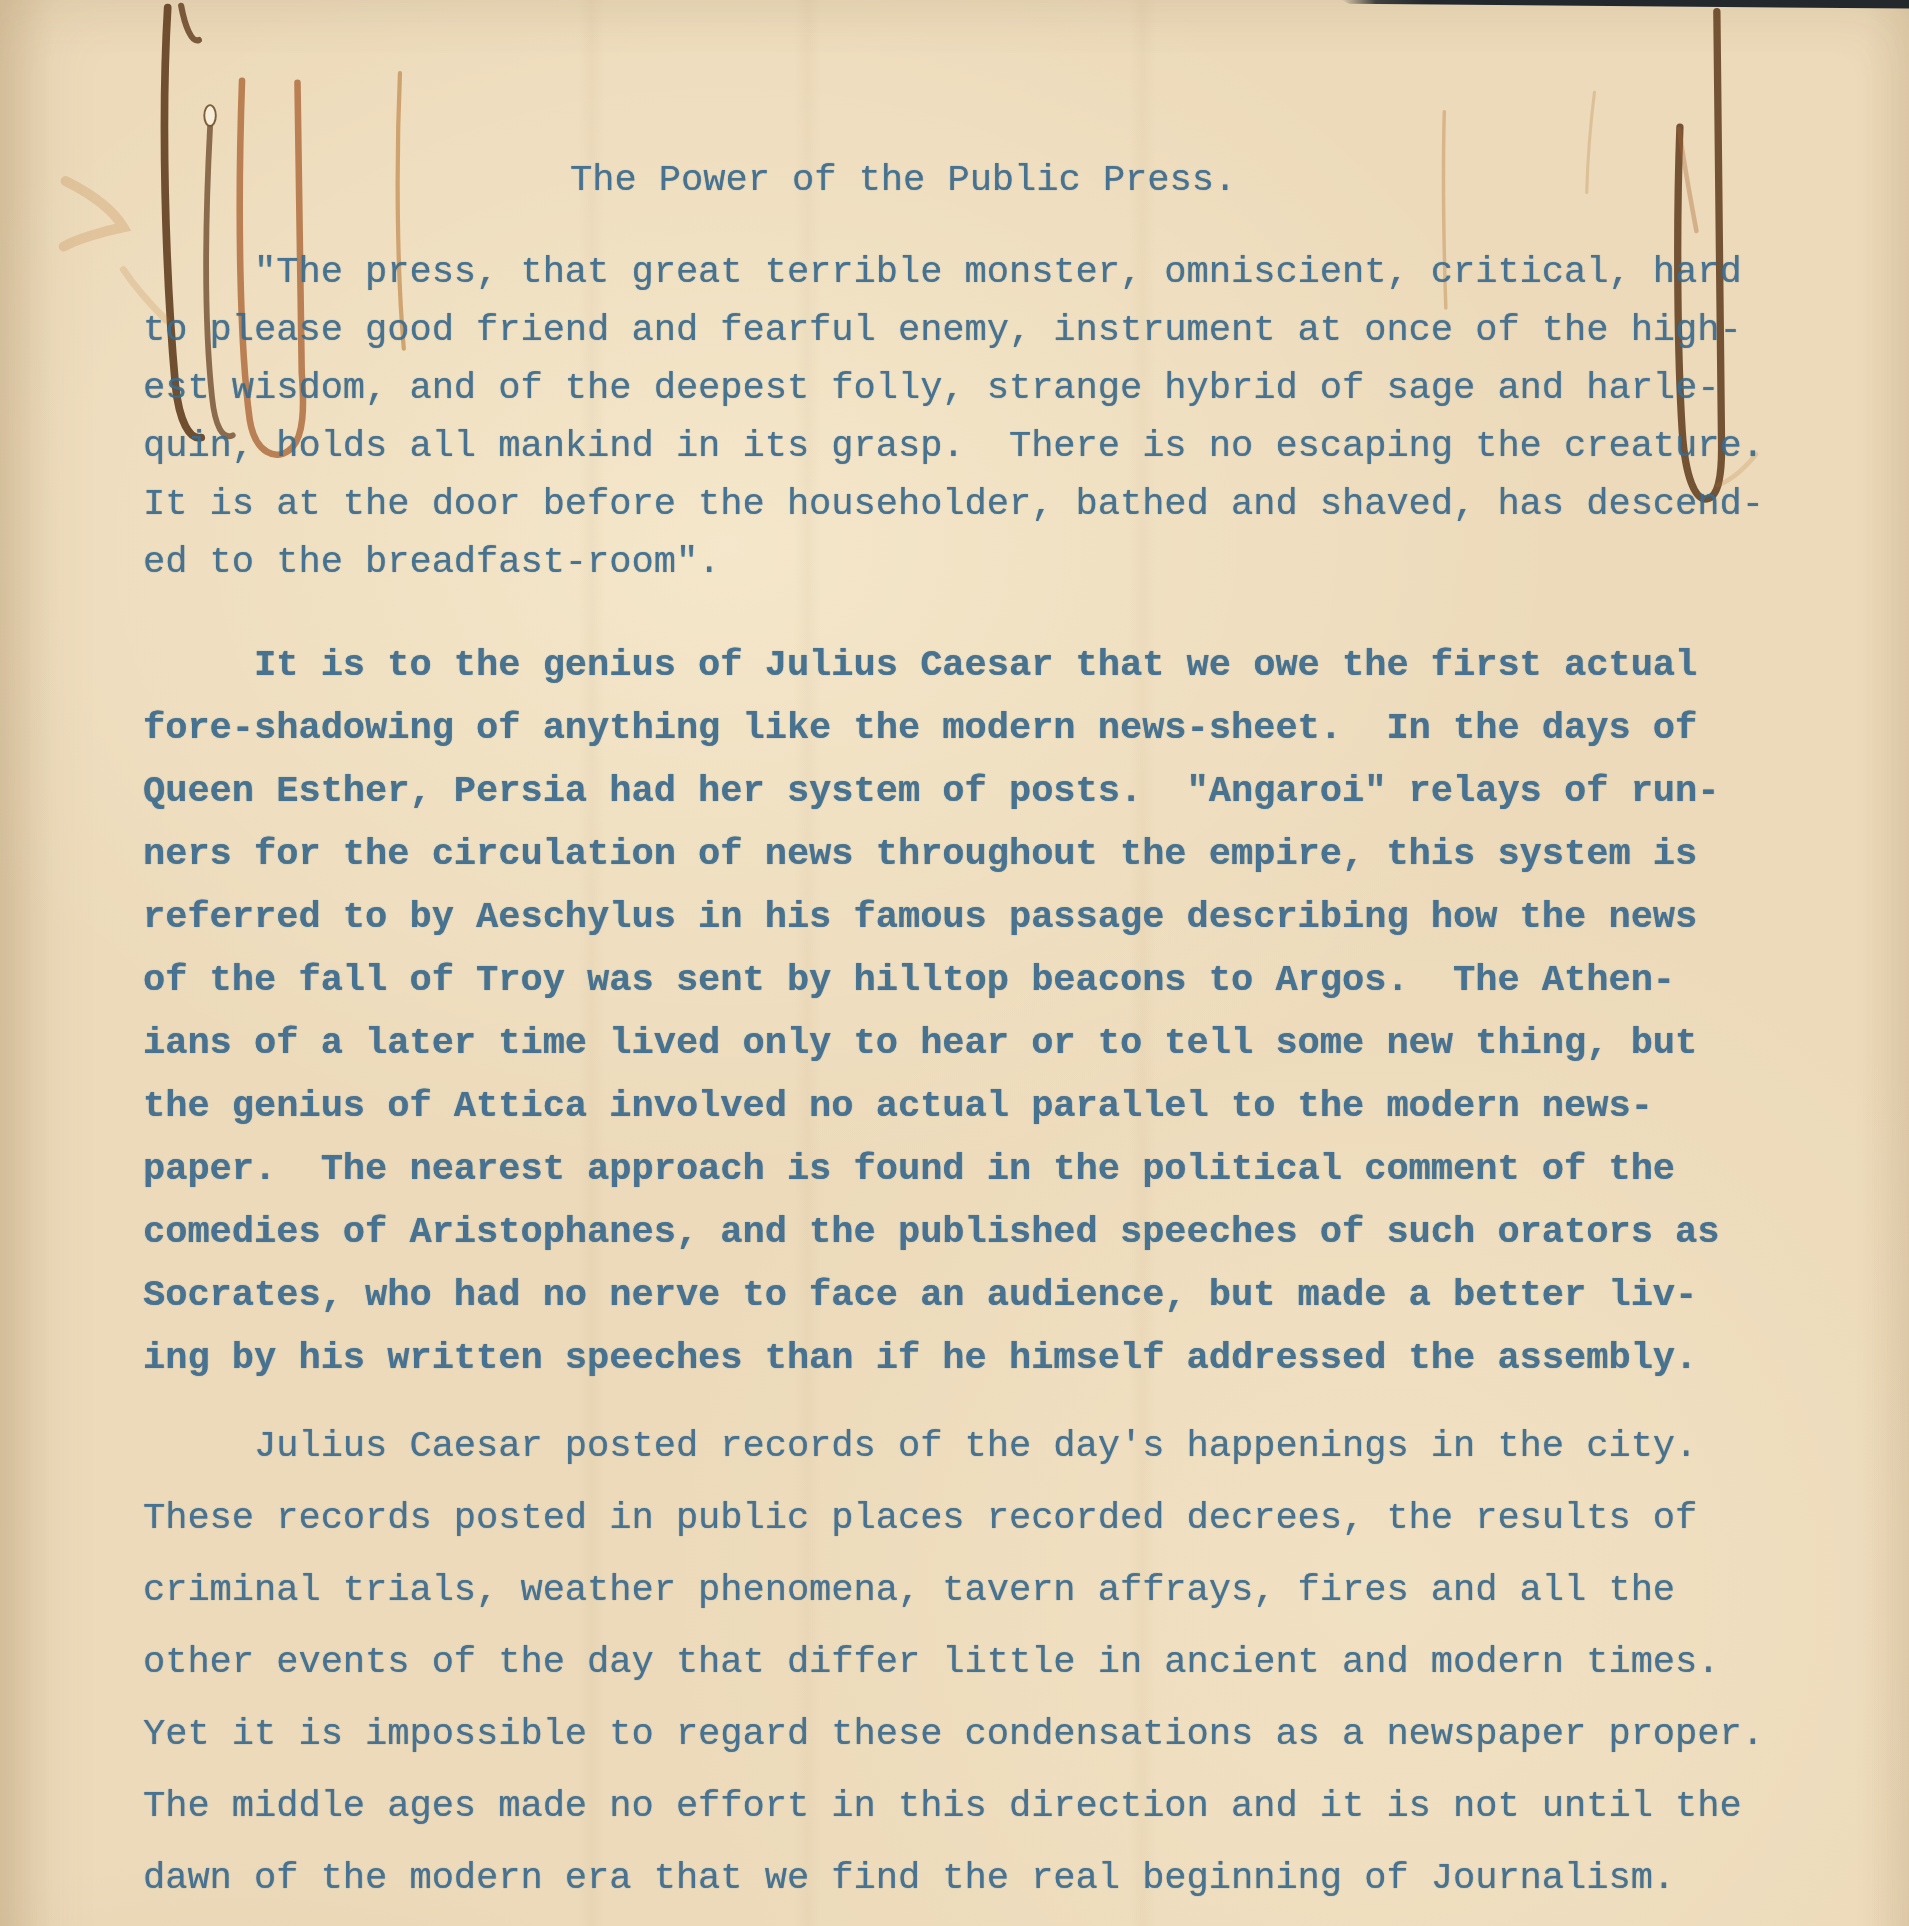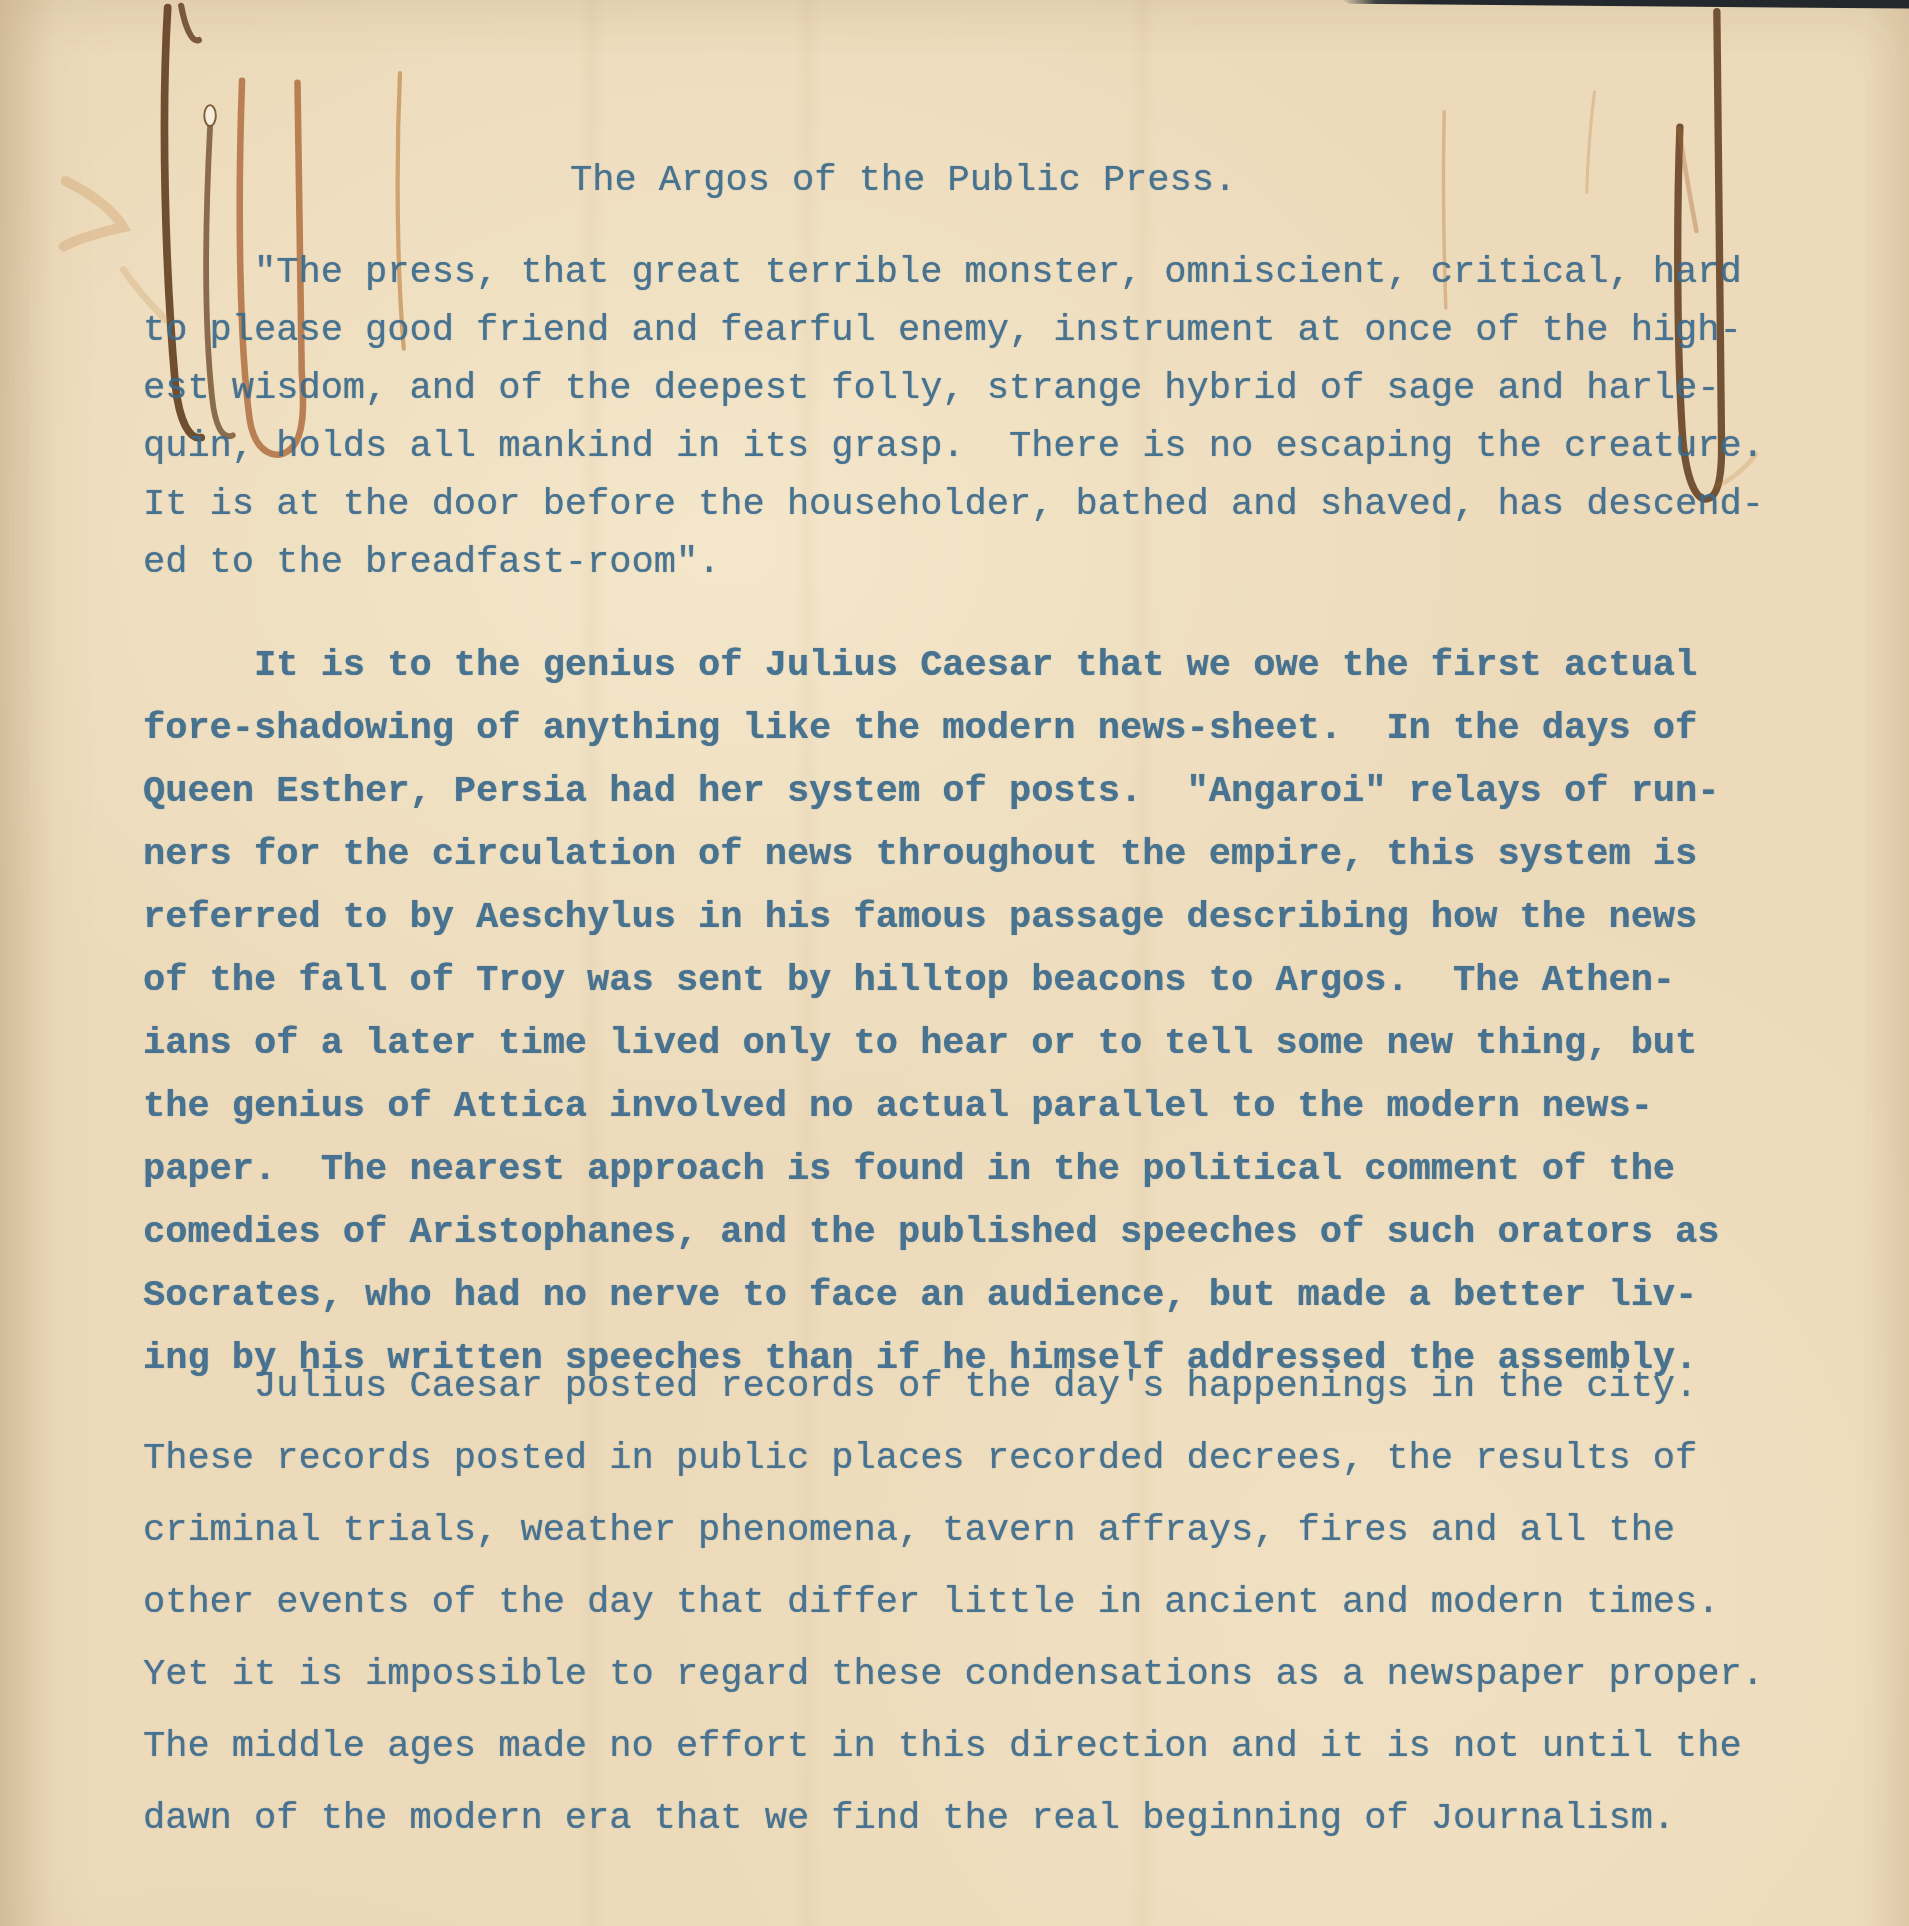--- a/index.html
+++ b/index.html
@@ -38,21 +38,21 @@
     color:var(--ink);
     font-size:37px;
     opacity:.93;
     text-shadow:0 0 1.2px rgba(40,85,115,.55), 0.4px 0.4px 0 rgba(40,85,115,.22);
     white-space:pre;
   }
   .title{left:570px;top:157px;line-height:46px;}
   .paragraph{position:absolute;left:143px;}
   .para-0{top:243px;line-height:58px;}
   .para-1{top:634px;line-height:63px;font-weight:bold;}
-  .para-2{top:1350px;line-height:72px;}
+  .para-2{top:1410px;line-height:72px;}
   .line{white-space:pre;}
   .stain-svg{position:absolute;pointer-events:none;}
   #stain-left{left:0;top:0;}
   #stain-right{left:1348px;top:0;}
   .top-edge{
     position:absolute;left:1341px;top:0;width:569px;height:8.5px;
     background:linear-gradient(90deg, rgba(35,40,44,0) 0, rgba(35,40,44,.85) 35px, var(--edge-dark) 85px);
     clip-path:polygon(0 0,100% 0,100% 100%,1.5% 45%);
   }
 </style>
@@ -78,19 +78,19 @@
 </svg>
 
 <svg id="stain-right" class="stain-svg" width="561" height="539" viewBox="0 0 1457 1400">
   <path d="M 862 330 C 852 600, 856 930, 868 1120 C 876 1240, 902 1300, 932 1296 C 964 1290, 972 1226, 970 1140 L 958 30" fill="none" style="stroke:var(--rust-dark)" stroke-width="19" stroke-linecap="round" opacity="0.85"></path>
   <path d="M 860 335 C 872 420, 890 520, 905 600" fill="none" style="stroke:var(--rust-mid)" stroke-width="12" stroke-linecap="round" opacity="0.35"></path>
   <path d="M 250 290 C 246 450, 248 620, 254 800" fill="none" style="stroke:var(--rust-light)" stroke-width="9" stroke-linecap="round" opacity="0.35"></path>
   <path d="M 640 240 C 630 320, 622 420, 620 500" fill="none" style="stroke:var(--rust-light)" stroke-width="8" stroke-linecap="round" opacity="0.25"></path>
   <path d="M 1060 1180 C 1020 1230, 980 1255, 960 1260" fill="none" style="stroke:var(--rust-light)" stroke-width="12" stroke-linecap="round" opacity="0.2"></path>
 </svg>
 
-<div class="doc-text title">The Argos of the Public Press.</div>
+<div class="doc-text title">The Power of the Public Press.</div>
 <div>
     <div class="doc-text paragraph para-0"><div class="line">     "The press, that great terrible monster, omniscient, critical, hard</div><div class="line">to please good friend and fearful enemy, instrument at once of the high-</div><div class="line">est wisdom, and of the deepest folly, strange hybrid of sage and harle-</div><div class="line">quin, holds all mankind in its grasp.  There is no escaping the creature.</div><div class="line">It is at the door before the householder, bathed and shaved, has descend-</div><div class="line">ed to the breadfast-room".</div></div>
     <div class="doc-text paragraph para-1"><div class="line">     It is to the genius of Julius Caesar that we owe the first actual</div><div class="line">fore-shadowing of anything like the modern news-sheet.  In the days of</div><div class="line">Queen Esther, Persia had her system of posts.  "Angaroi" relays of run-</div><div class="line">ners for the circulation of news throughout the empire, this system is</div><div class="line">referred to by Aeschylus in his famous passage describing how the news</div><div class="line">of the fall of Troy was sent by hilltop beacons to Argos.  The Athen-</div><div class="line">ians of a later time lived only to hear or to tell some new thing, but</div><div class="line">the genius of Attica involved no actual parallel to the modern news-</div><div class="line">paper.  The nearest approach is found in the political comment of the</div><div class="line">comedies of Aristophanes, and the published speeches of such orators as</div><div class="line">Socrates, who had no nerve to face an audience, but made a better liv-</div><div class="line">ing by his written speeches than if he himself addressed the assembly.</div></div>
     <div class="doc-text paragraph para-2"><div class="line">     Julius Caesar posted records of the day's happenings in the city.</div><div class="line">These records posted in public places recorded decrees, the results of</div><div class="line">criminal trials, weather phenomena, tavern affrays, fires and all the</div><div class="line">other events of the day that differ little in ancient and modern times.</div><div class="line">Yet it is impossible to regard these condensations as a newspaper proper.</div><div class="line">The middle ages made no effort in this direction and it is not until the</div><div class="line">dawn of the modern era that we find the real beginning of Journalism.</div></div>
   </div>
 
 
 </body></html>

